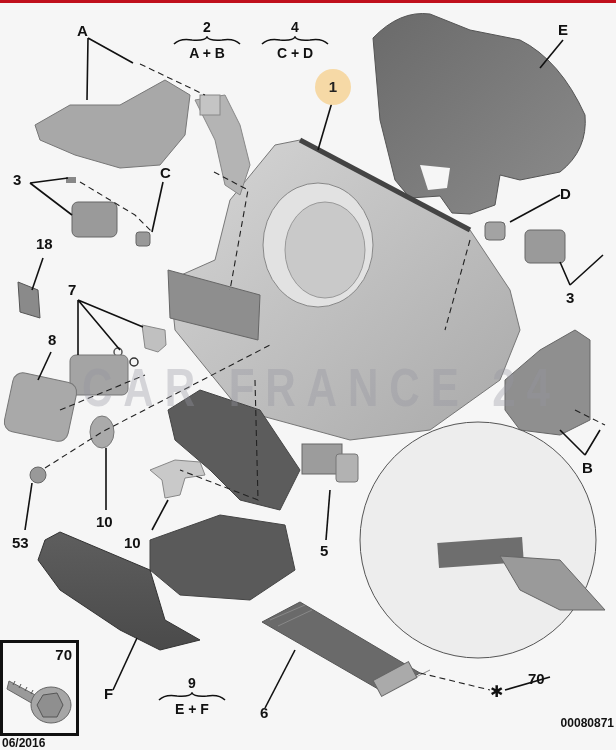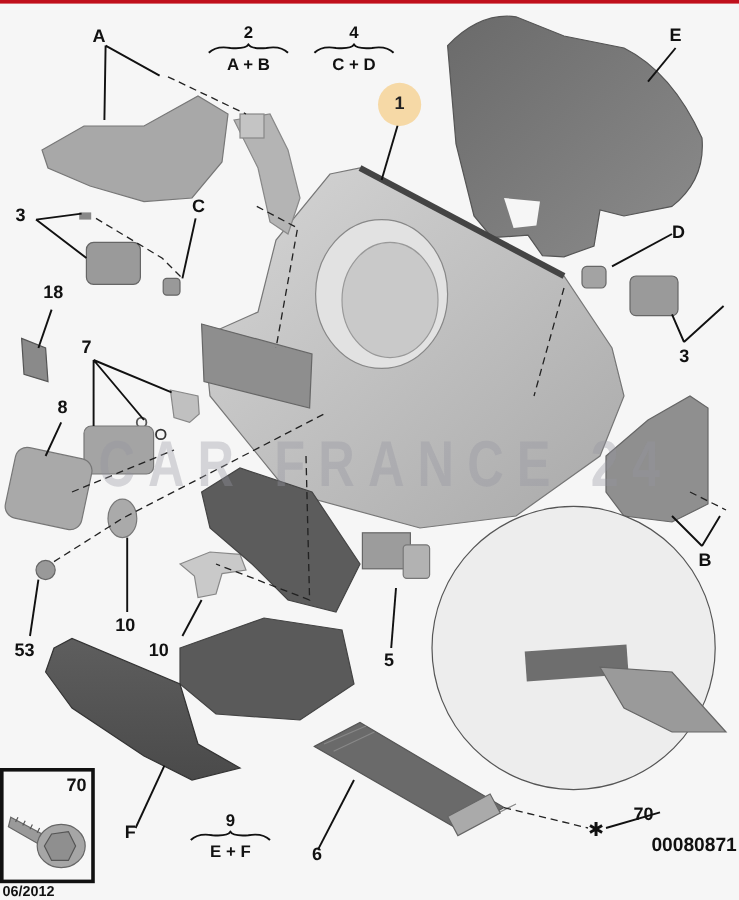--- a/index.html
+++ b/index.html
@@ -9,21 +9,21 @@
   svg.art { position: absolute; left: 0; top: 0; }
   .lbl { position: absolute; font-weight: bold; color: #111; font-size: 15px; line-height: 1; white-space: nowrap; }
   .group { position: absolute; text-align: center; font-weight: bold; color: #111; font-size: 14px; line-height: 1; width: 70px; }
   .group .brace { display: block; height: 10px; }
   .group .num { display:block; margin-bottom: 2px; }
   .callout1 { position: absolute; left: 315px; top: 69px; width: 36px; height: 36px; border-radius: 50%;
               background: #f6d9a6; text-align: center; line-height: 36px; font-weight: bold; font-size: 15px; color: #222; }
   .inset70 { position: absolute; left: 0; top: 640px; width: 79px; height: 96px; border: 3px solid #111; box-sizing: border-box; background: #f7f7f7; }
   .inset70 .lbl { right: 4px; top: 4px; }
   .footer-left { position: absolute; left: 2px; top: 736px; font-weight: bold; font-size: 12px; color: #111; }
-  .footer-right { position: absolute; right: 2px; top: 696px; font-weight: bold; font-size: 16px; color: #111; }
+  .footer-right { position: absolute; right: 2px; top: 716px; font-weight: bold; font-size: 12px; color: #111; }
   .watermark { position: absolute; left: 82px; top: 356px; font-size: 54px; font-weight: bold; letter-spacing: 14px;
                color: rgba(150,150,160,0.35); white-space: nowrap; transform: scaleX(0.78); transform-origin: left top; }
 </style>
 </head>
 <body>
 
 <div class="topbar"></div>
 
 <svg class="art" width="616" height="750" viewBox="0 0 616 750">
   <defs>
@@ -192,14 +192,14 @@
 <div class="inset70">
   <span class="lbl">70</span>
   <svg width="73" height="90" viewBox="0 0 73 90" style="position:absolute;left:0;top:0">
     <path d="M6 38 L36 54 L32 62 L4 46 Z" fill="#9a9a9a" stroke="#666"></path>
     <path d="M10 42 L12 38 M16 45 L18 41 M22 48 L24 44 M28 51 L30 47" stroke="#555"></path>
     <ellipse cx="48" cy="62" rx="20" ry="18" fill="#a6a6a6" stroke="#666"></ellipse>
     <polygon points="40,52 54,50 60,62 54,74 40,74 34,62" fill="#8f8f8f" stroke="#555"></polygon>
   </svg>
 </div>
 
-<div class="footer-left">06/2012</div>
+<div class="footer-left">06/2016</div>
 <div class="footer-right">00080871</div>
 
 </body></html>

